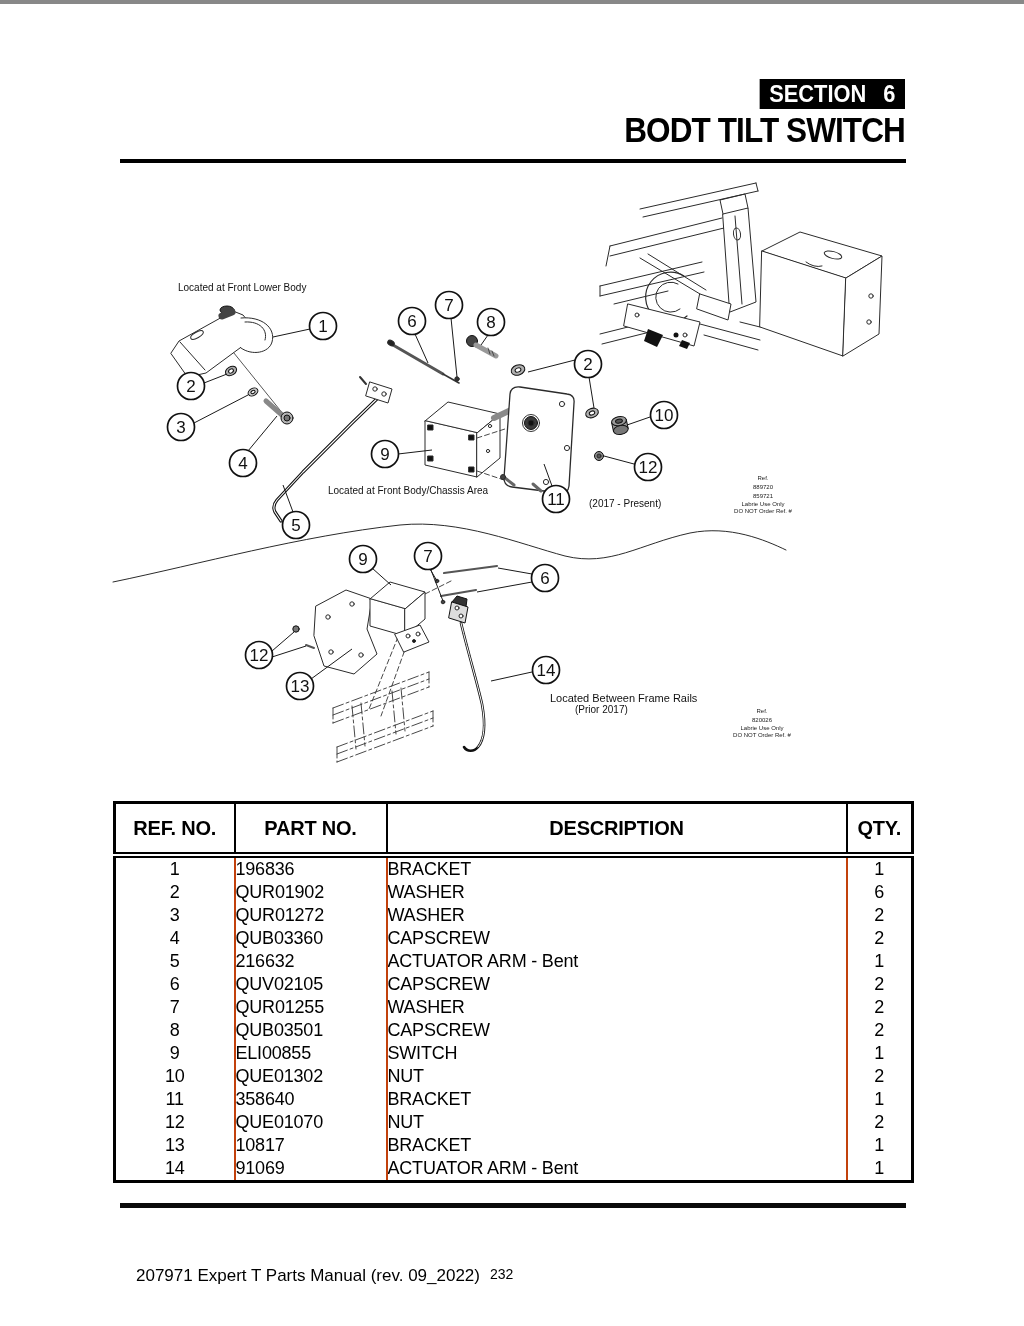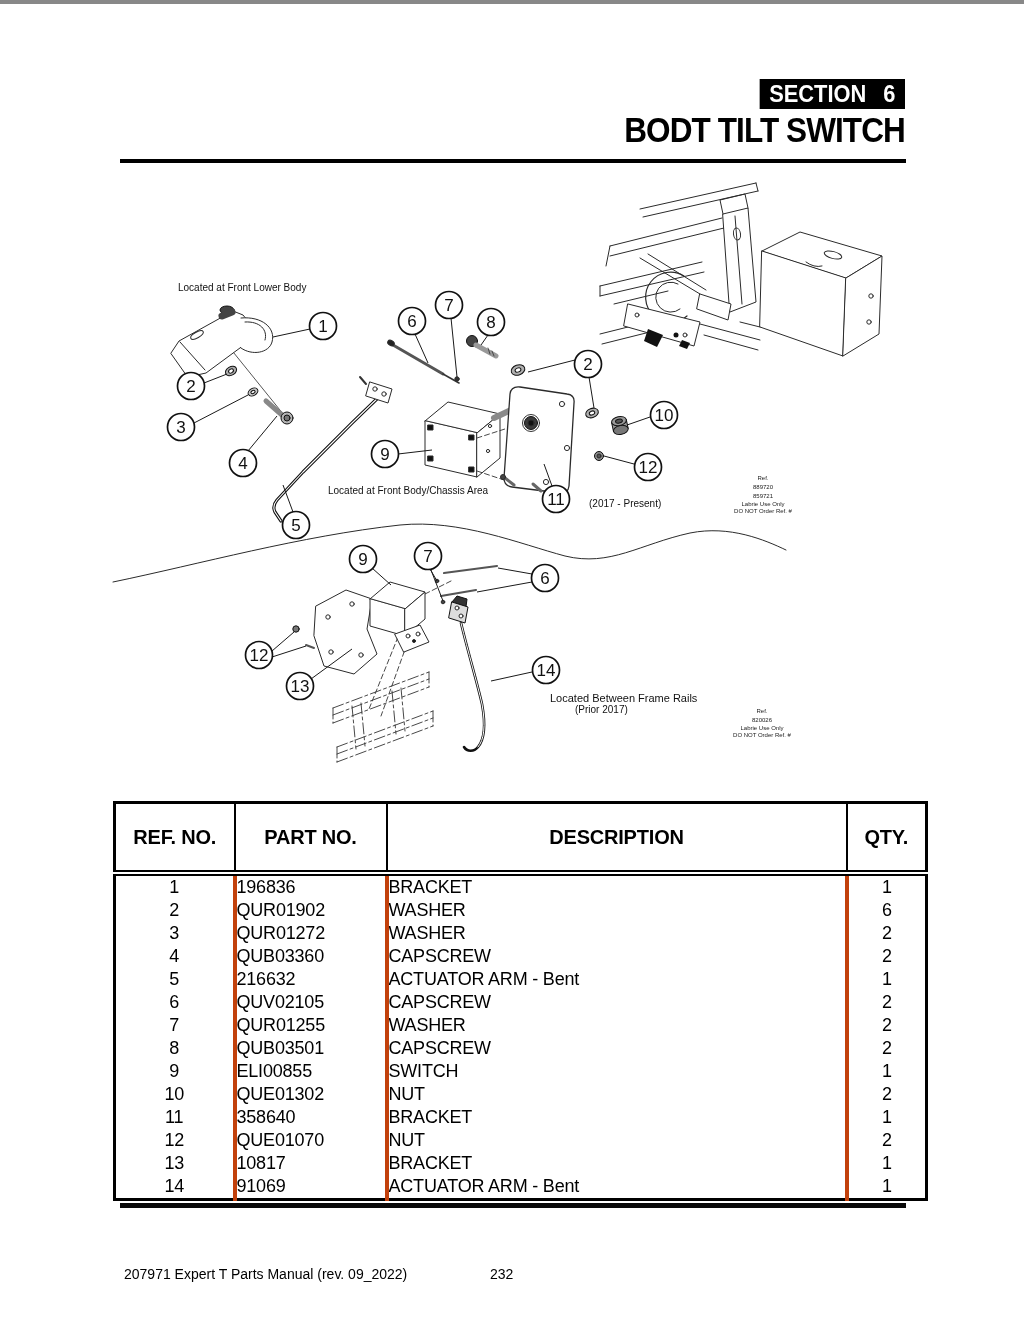--- a/index.html
+++ b/index.html
@@ -38,33 +38,33 @@
   .dlabel { font-family:"Liberation Sans",sans-serif; fill:#111; }
   .refnote { font-family:"Liberation Sans",sans-serif; font-size:6px; fill:#222; text-anchor:middle; }
   .dash { stroke:#333; stroke-width:.9; fill:none; stroke-dasharray:5 3; }
   .phantom { stroke:#333; stroke-width:.9; fill:none; stroke-dasharray:11 3 3 3; }
 
   
   .table-wrap { position:absolute; left:113px; top:797px; }
   table.parts { border-collapse:collapse; table-layout:fixed; border:3px solid #000; letter-spacing:-0.2px; }
   table.parts th {
     border-left:2px solid #000; border-bottom:6px double #000;
-    height:32px; font-size:20px; font-weight:bold; text-align:center; padding:17px;
+    height:32px; font-size:20px; font-weight:bold; text-align:center; padding:8px;
   }
   table.parts th:first-child, table.parts td:first-child { border-left:none; }
   table.parts td {
-    border-left:4px solid #c2410c; height:23px; line-height:23px;
+    border-left:2px solid #c2410c; height:23px; line-height:23px;
     font-size:18px; padding:0; white-space:pre; overflow:hidden;
   }
   td.c0 { text-align:center; }
   td.c1 { padding-left:17px; }
   td.c2 { padding-left:9px; }
   td.c3 { text-align:center; }
 
-  .footer-left { position:absolute; left:124px; top:1262px; font-size:14px; }
+  .footer-left { position:absolute; left:136px; top:1262px; font-size:17px; }
   .footer-page { position:absolute; left:490px; top:1262px; font-size:14px; }
 </style>
 </head>
 <body>
 
 <div class="page">
 
   <div class="section-badge">
     <span>SECTION</span>
     <span class="num">6</span>

